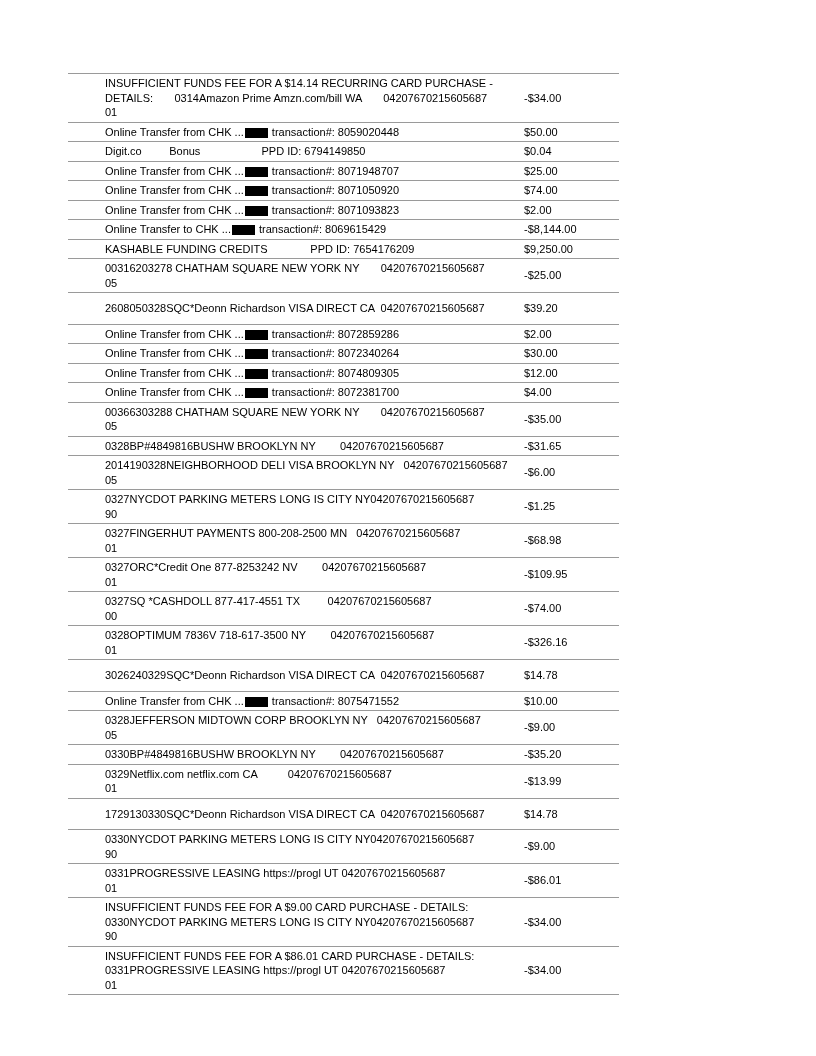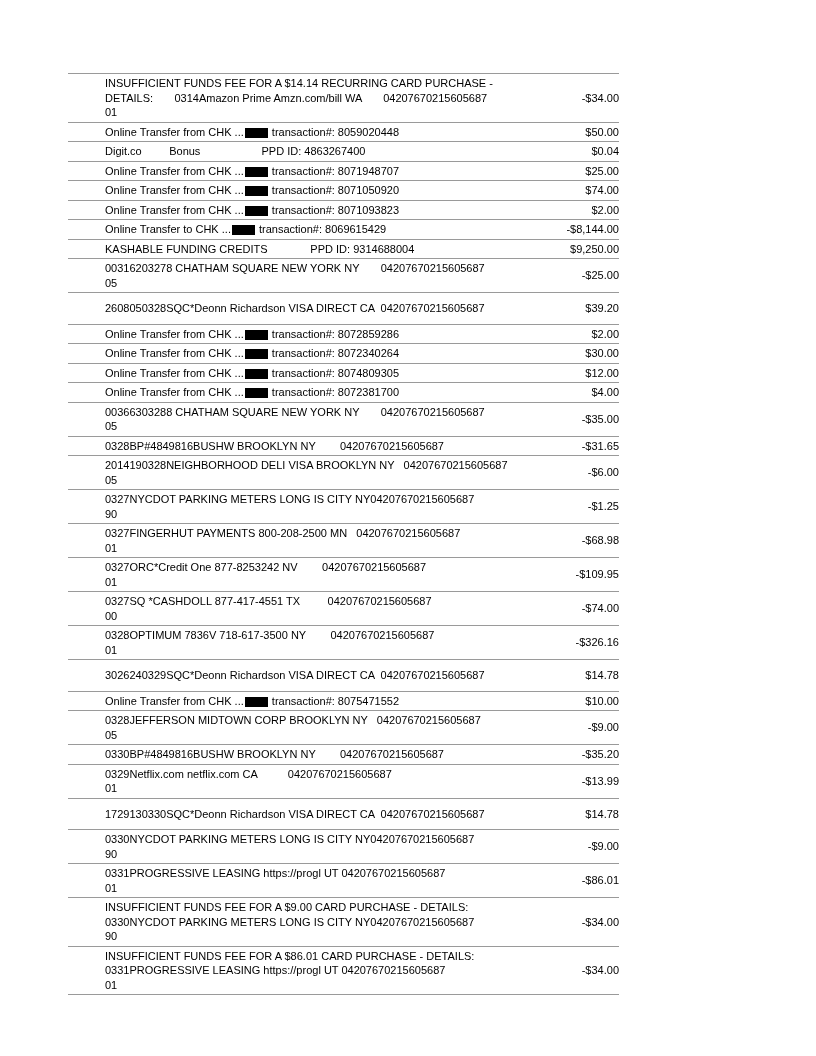--- a/index.html
+++ b/index.html
@@ -41,21 +41,20 @@
     font-size: 11px;
     line-height: 14.5px;
     margin-left: 36px;
   }
   .desc .line {
     white-space: pre-wrap;
     word-break: break-word;
   }
   .amt {
     flex: 0 0 95px;
-    text-align: right;
     font-size: 11px;
     line-height: 14.5px;
     align-self: center;
   }
   .redacted {
     display: inline-block;
     width: 23px;
     height: 10px;
     background: #000000;
     vertical-align: middle;
@@ -78,21 +77,21 @@
 
   <div class="row">
     <div class="desc">
           <div class="line"><span>Online Transfer from CHK ...</span><span class="redacted"></span><span> transaction#: 8059020448</span></div>
         </div>
     <div class="amt">$50.00</div>
   </div>
 
   <div class="row">
     <div class="desc">
-          <div class="line">Digit.co         Bonus                    PPD ID: 4863267400</div>
+          <div class="line">Digit.co         Bonus                    PPD ID: 6794149850</div>
         </div>
     <div class="amt">$0.04</div>
   </div>
 
   <div class="row">
     <div class="desc">
           <div class="line"><span>Online Transfer from CHK ...</span><span class="redacted"></span><span> transaction#: 8071948707</span></div>
         </div>
     <div class="amt">$25.00</div>
   </div>
@@ -113,21 +112,21 @@
 
   <div class="row">
     <div class="desc">
           <div class="line"><span>Online Transfer to CHK ...</span><span class="redacted"></span><span> transaction#: 8069615429</span></div>
         </div>
     <div class="amt">-$8,144.00</div>
   </div>
 
   <div class="row">
     <div class="desc">
-          <div class="line">KASHABLE FUNDING CREDITS              PPD ID: 9314688004</div>
+          <div class="line">KASHABLE FUNDING CREDITS              PPD ID: 7654176209</div>
         </div>
     <div class="amt">$9,250.00</div>
   </div>
 
   <div class="row">
     <div class="desc">
           <div class="line">00316203278 CHATHAM SQUARE NEW YORK NY       04207670215605687</div>
           <div class="line">05</div>
         </div>
     <div class="amt">-$25.00</div>

